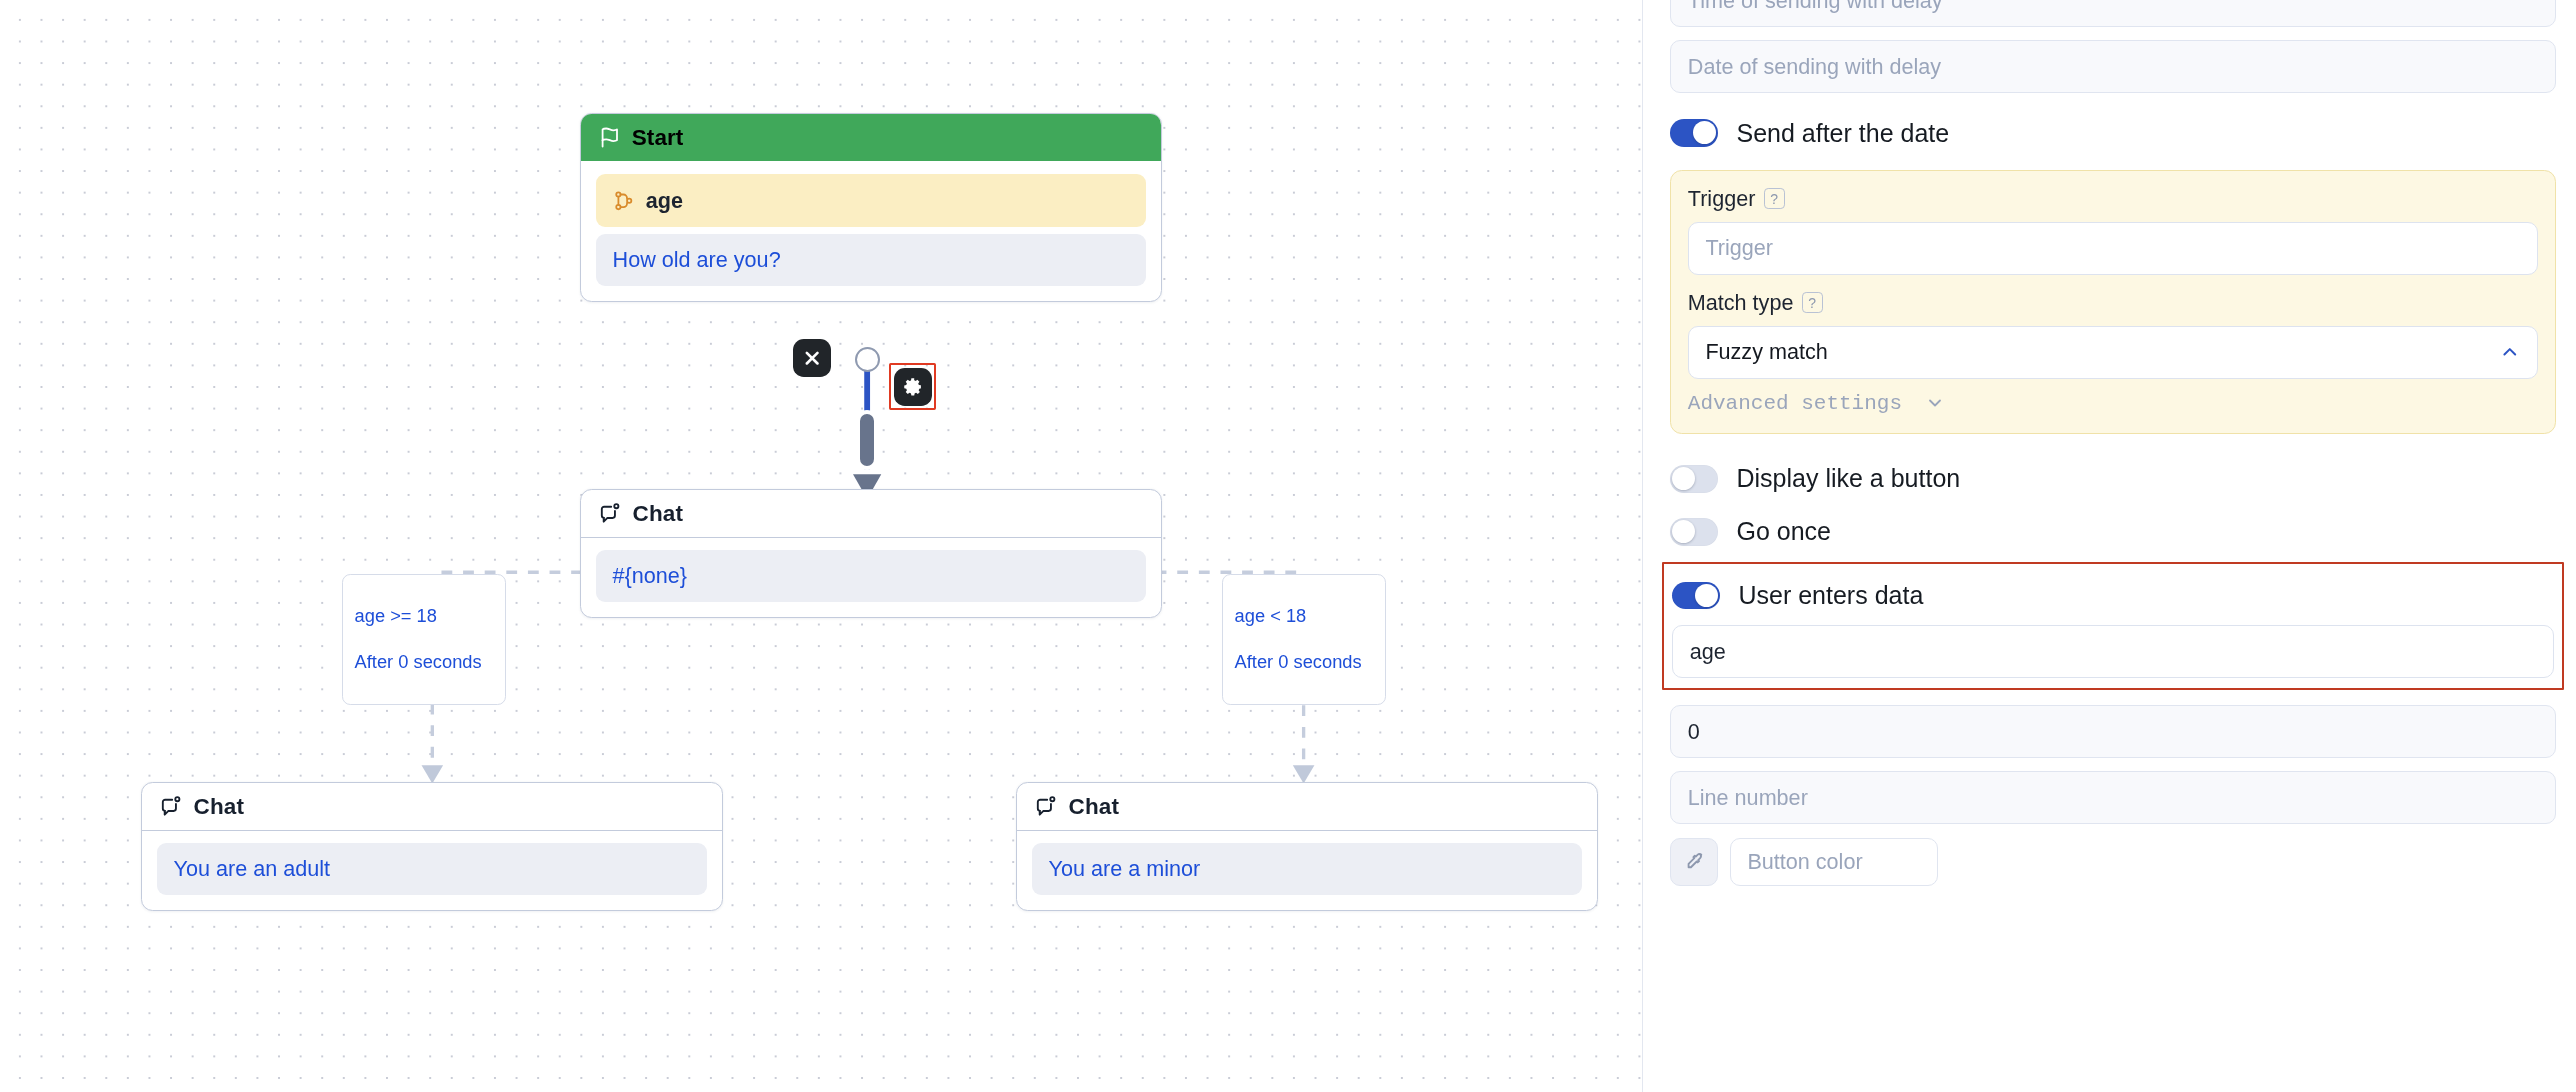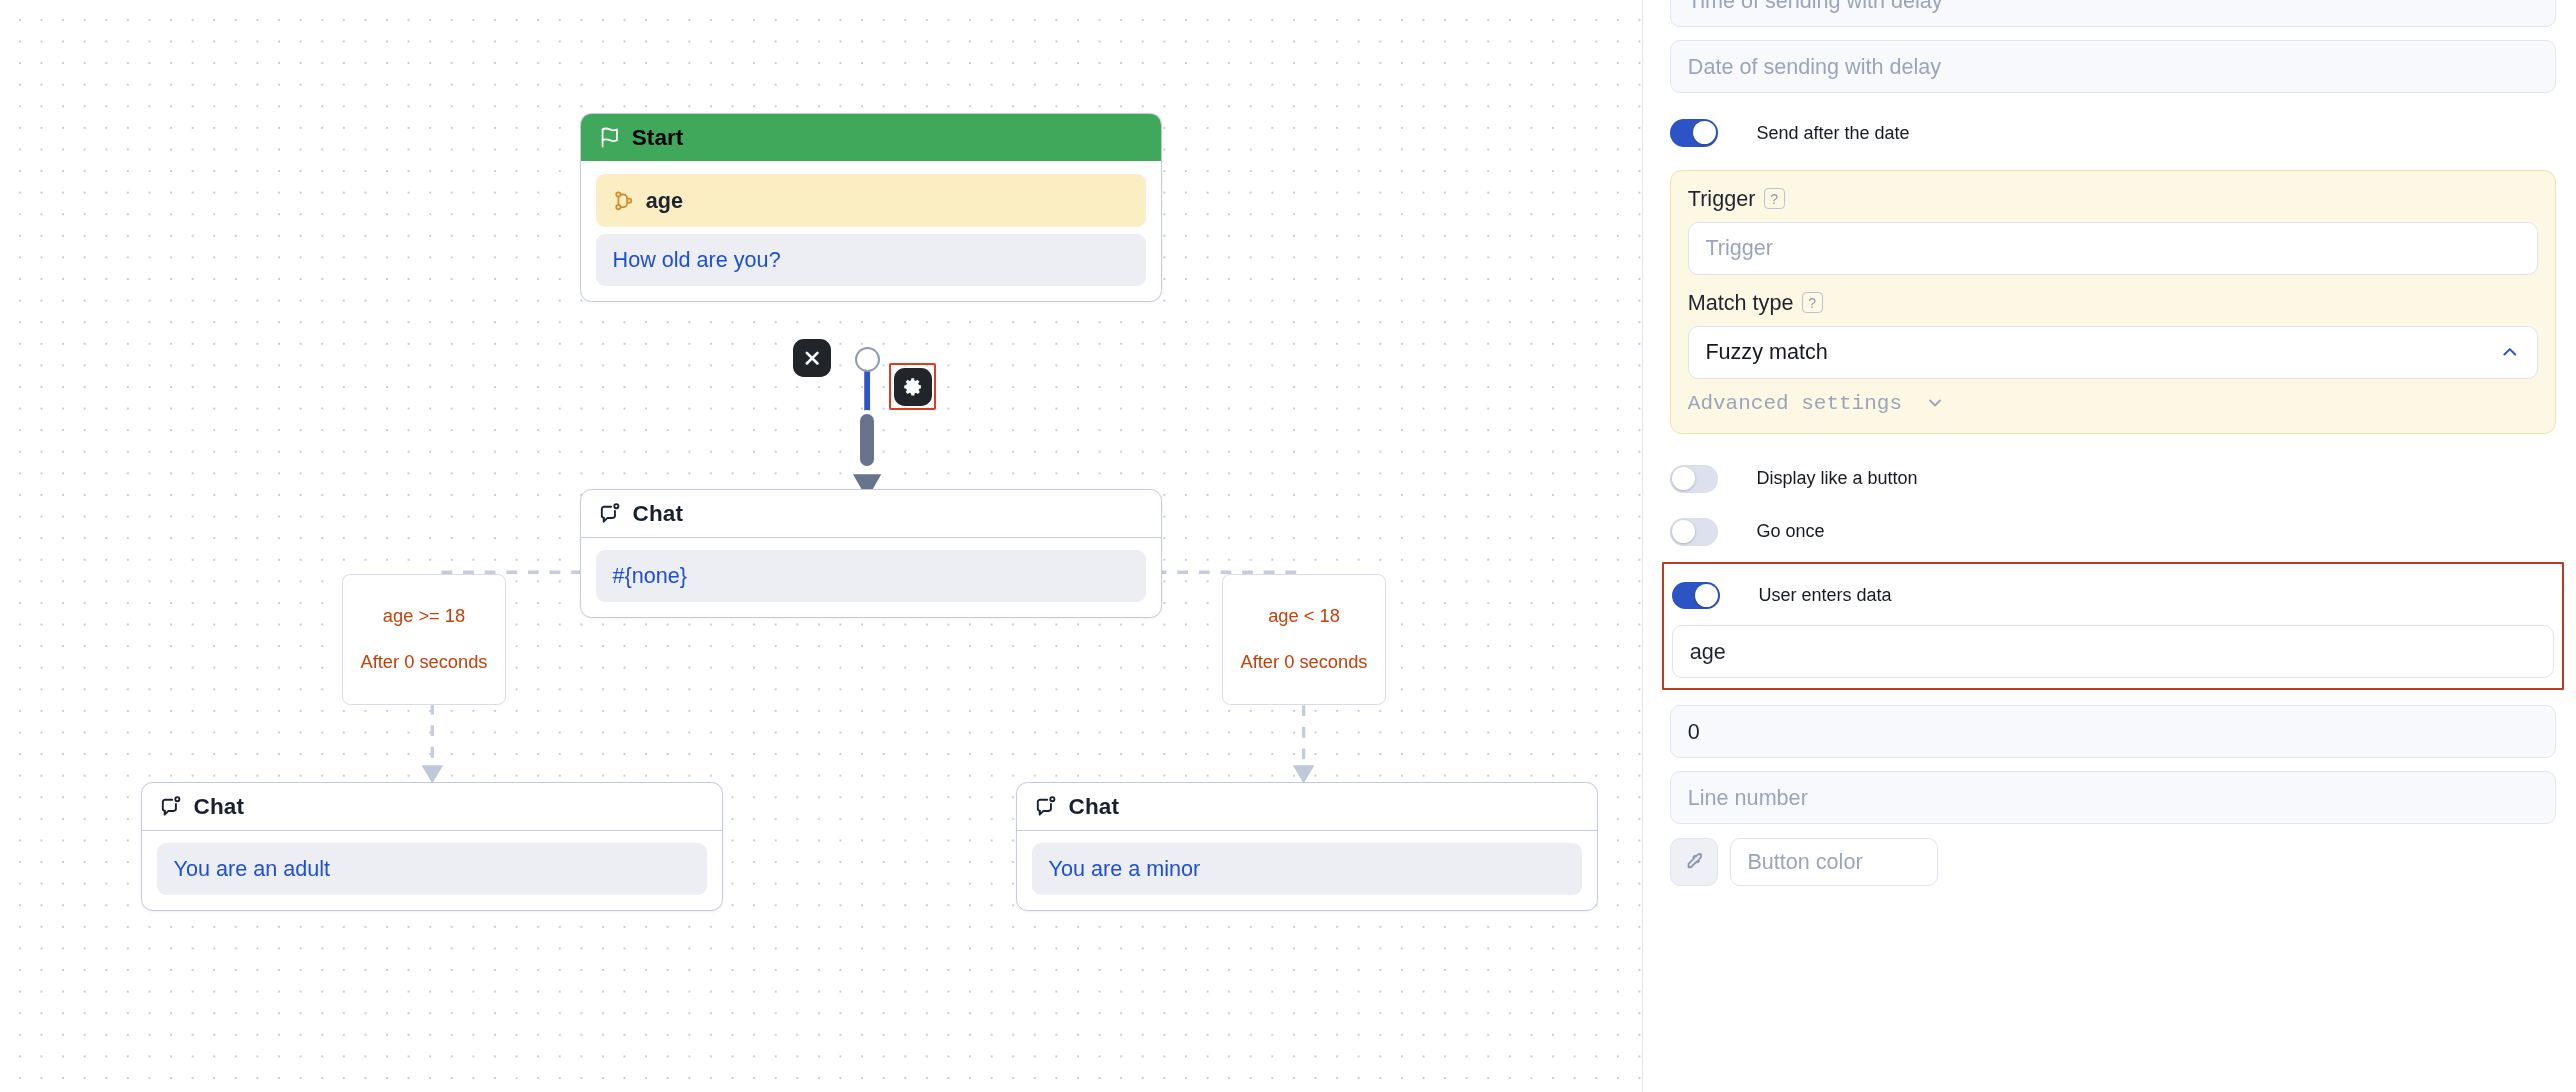--- a/index.html
+++ b/index.html
@@ -67,22 +67,22 @@
 
   
   .edge-label {
     position: absolute;
     background: #ffffff;
     border: 1.2px solid #d6dce9;
     border-radius: 8.3px;
     padding: 5.8px 11.6px 7.5px 11.6px;
     font-size: 18.3px;
     line-height: 1.26;
-    color: #c2410c;
-    text-align: center;
+    color: #1d4ed8;
+    text-align: left;
     white-space: pre-line;
     z-index: 6;
   }
 
   
   .edges { position: absolute; inset: 0; width: 1642px; height: 1093px; z-index: 2; pointer-events: none; }
 
   
   .edge-btn {
     position: absolute;
@@ -168,21 +168,21 @@
     box-shadow: inset 0 0 0 0.8px rgba(0,0,0,.02);
   }
   .switch .knob {
     position: absolute; top: 2.1px; left: 2.1px;
     width: 23px; height: 23px; border-radius: 50%;
     background: #ffffff; box-shadow: 0 0.8px 2.5px rgba(20,30,60,.3);
     transition: none;
   }
   .switch.on { background: #2c54c4; }
   .switch.on .knob { left: 23px; }
-  .toggle-label { font-size: 18px; color: #161b22; margin-left: 20px; }
+  .toggle-label { font-size: 25px; color: #161b22; }
 
   .highlight-box {
     border: 2.5px solid #c03a22;
     border-radius: 1px;
     padding: 5px 8.3px 10px 8.3px;
     margin: 3.3px -8.3px 15px -8.3px;
   }
   .color-row { display: flex; align-items: center; gap: 11.6px; }
   .picker-btn {
     width: 48px; height: 48px;

